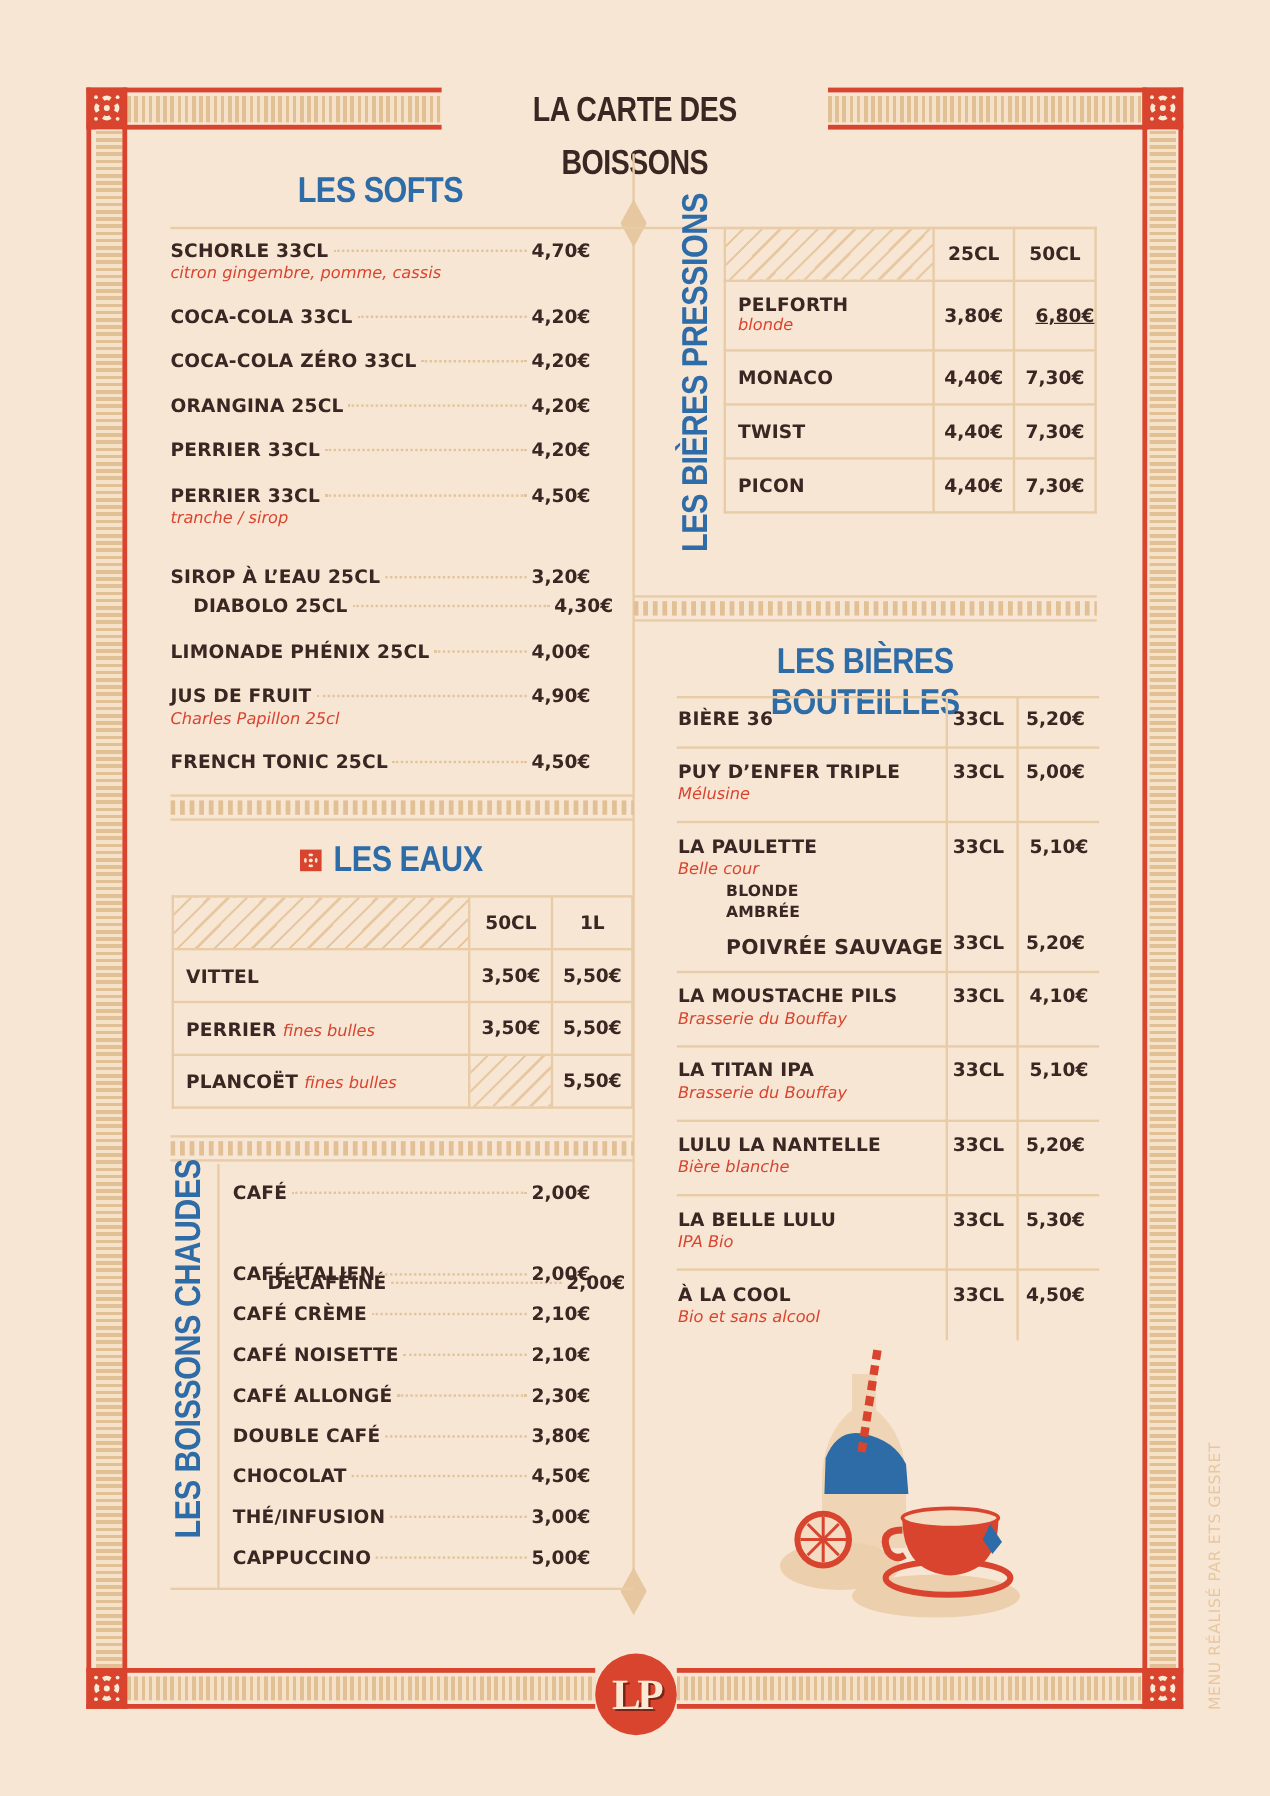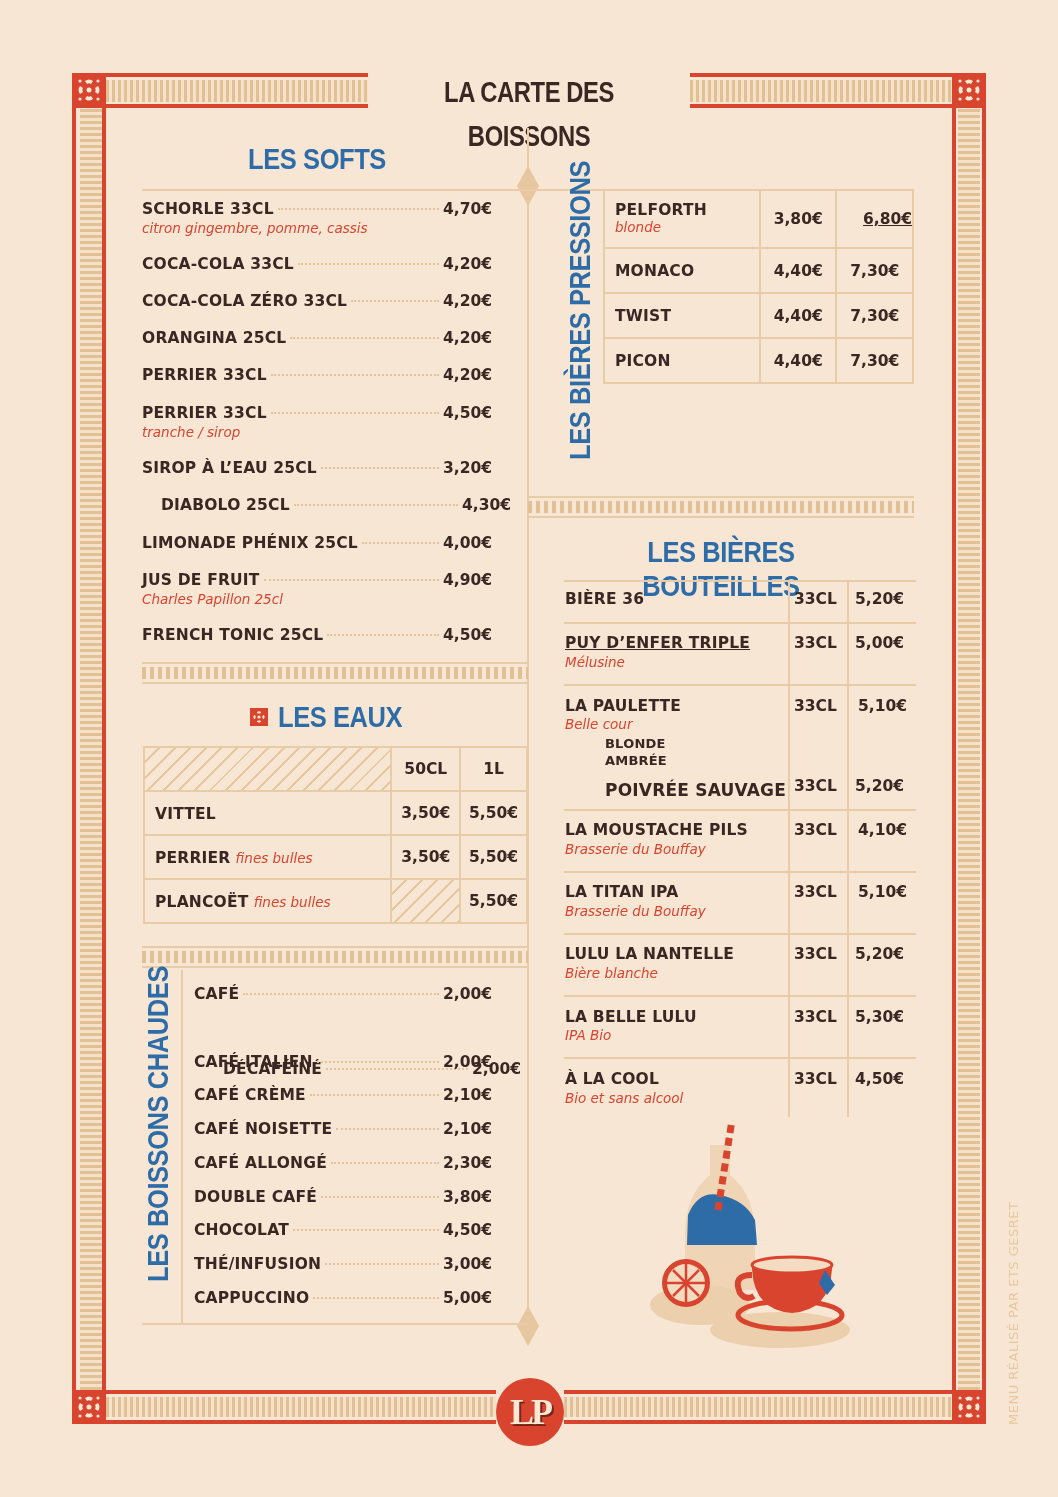--- a/index.html
+++ b/index.html
@@ -186,21 +186,21 @@
       <span class="price">4,20€</span>
     </div>
 
   <div class="dot-row" style="top:404px;">
       <span class="item-name">PERRIER 33CL</span>
       <span class="leader"></span>
       <span class="price">4,50€</span>
     </div>
   <div class="dot-sub sub" style="top:424px;">tranche / sirop</div>
 
-  <div class="dot-row" style="top:459px;">
+  <div class="dot-row" style="top:472px;">
       <span class="item-name">SIROP À L’EAU 25CL</span>
       <span class="leader"></span>
       <span class="price">3,20€</span>
     </div>
   <div class="dot-row" style="top:496px;margin-left:19px;">
       <span class="item-name">DIABOLO 25CL</span>
       <span class="leader"></span>
       <span class="price">4,30€</span>
     </div>
   <div class="dot-row" style="top:534px;">
@@ -324,20 +324,25 @@
       <span class="leader"></span>
       <span class="price">5,00€</span>
     </div>
 </section>
 
 <section>
   <div class="list-line" style="left:528px;top:189px;width:386px;"></div>
   <div class="vert-title h-blue" style="left:563px;top:460px;transform:rotate(-90deg) scaleX(0.85);">LES BIÈRES PRESSIONS</div>
   <table class="grid" style="left:603px;top:189px;width:311px;">
     <tbody>
+        <tr style="height:44px;">
+      <td class="hatch" style="width:175px;"></td>
+      <td style="width:68px;text-align:center;" class="price">25CL</td>
+      <td style="width:68px;text-align:center;" class="price">50CL</td>
+    </tr>
     <tr style="height:58px;">
       <td style="padding-left:10px;line-height:17px;">
             <div class="item-name">PELFORTH</div>
             <div class="sub">blonde</div>
           </td>
       <td style="text-align:center;" class="price">3,80€</td>
       <td style="text-align:right;text-decoration:underline;" class="price">6,80€</td>
     </tr>
     <tr style="height:45px;">
       <td style="padding-left:10px;"><span class="item-name">MONACO</span></td>
@@ -372,21 +377,21 @@
   <div class="list-line" style="left:564px;top:809px;width:352px;"></div>
   <div class="list-line" style="left:564px;top:871px;width:352px;"></div>
   <div class="list-line" style="left:564px;top:933px;width:352px;"></div>
   <div class="list-line" style="left:564px;top:995px;width:352px;"></div>
   <div class="list-line" style="left:564px;top:1057px;width:352px;"></div>
 
   <div style="position:absolute;left:565px;top:590px;" class="item-name">BIÈRE 36</div>
   <div style="position:absolute;left:794px;top:590px;" class="price">33CL</div>
   <div style="position:absolute;left:855px;top:590px;" class="price">5,20€</div>
 
-  <div style="position:absolute;left:565px;top:634px;text-decoration:underline;" class="item-name">PUY D’ENFER TRIPLE</div>
+  <div style="position:absolute;left:565px;top:634px;" class="item-name">PUY D’ENFER TRIPLE</div>
   <div style="position:absolute;left:565px;top:654px;" class="sub">Mélusine</div>
   <div style="position:absolute;left:794px;top:634px;" class="price">33CL</div>
   <div style="position:absolute;left:855px;top:634px;" class="price">5,00€</div>
 
   <div style="position:absolute;left:565px;top:697px;" class="item-name">LA PAULETTE</div>
   <div style="position:absolute;left:565px;top:716px;" class="sub">Belle cour</div>
   <div style="position:absolute;left:605px;top:736px;font-size:13px;" class="item-name">BLONDE</div>
   <div style="position:absolute;left:605px;top:753px;font-size:13px;" class="item-name">AMBRÉE</div>
   <div style="position:absolute;left:605px;top:780px;font-size:17px;" class="item-name">POIVRÉE SAUVAGE</div>
   <div style="position:absolute;left:794px;top:697px;" class="price">33CL</div>

